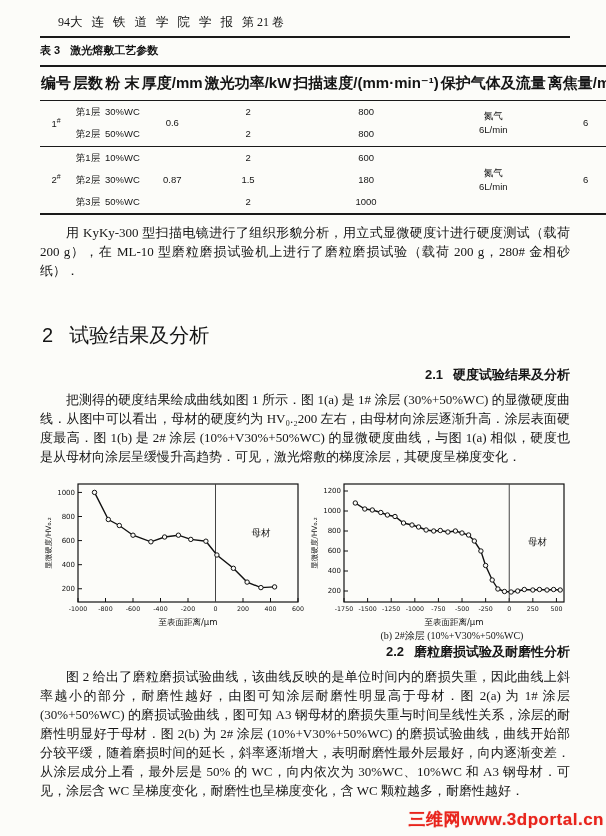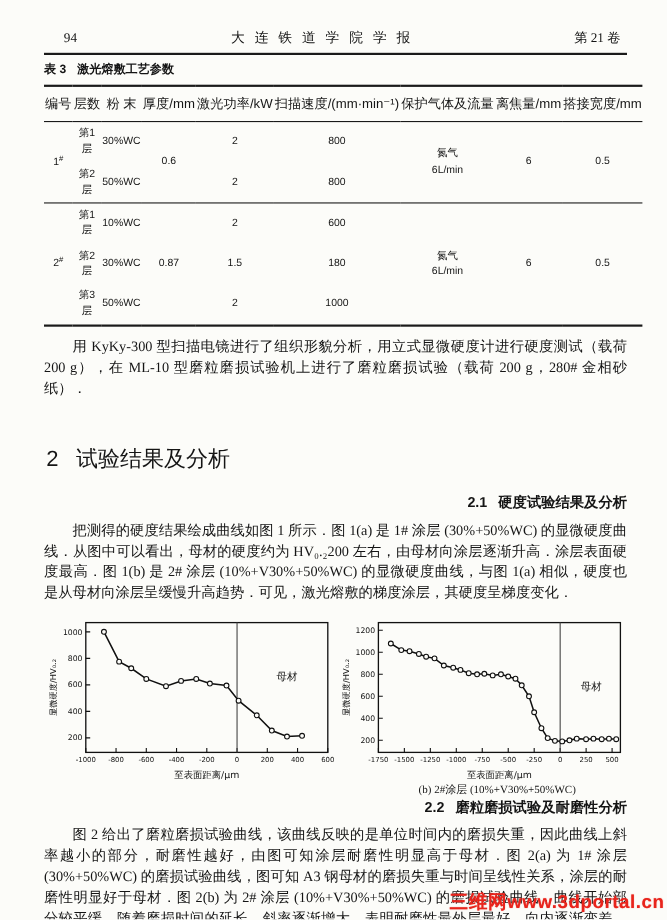--- a/index.html
+++ b/index.html
@@ -4,30 +4,30 @@
 <style>
   * { margin:0; padding:0; box-sizing:border-box; }
   html,body { background:#fcfcf9; }
   .page {
     position:relative; width:606px; height:836px; overflow:hidden;
     background:#fcfcf9; color:#151515;
     font-family:"Liberation Serif","DejaVu Serif",serif;
     padding:14px 36px 0 40px;
   }
   
-  .pg-header { display:flex; justify-content:space-between; align-items:baseline; font-size:12px; padding:0 6px 0 18px; }
-  .journal { letter-spacing:9px; font-size:12.5px;margin-top:12px; }
+  .pg-header { display:flex; align-items:baseline; font-size:12px; padding:0 6px 0 18px; }
+  .journal { letter-spacing:9px; font-size:12.5px; }
   .header-rule { border:none; border-top:2.5px solid #1a1a1a; margin-top:5px; }
   
   .table-title { text-align:left; margin-top:5px; font-family:"Liberation Sans","DejaVu Sans",sans-serif; font-weight:bold; font-size:11px; }
   .table-title .tlabel { margin-right:10px; }
   table { width:100%; border-collapse:collapse; margin-top:7px; text-align:center;
           font-family:"Liberation Sans","DejaVu Sans",sans-serif; font-size:9.5px;
           border-top:2px solid #1a1a1a; border-bottom:2px solid #1a1a1a; }
-  th { font-weight:normal; padding:7px 1px; border-bottom:1.3px solid #1a1a1a; font-size:12px; white-space:nowrap; }
+  th { font-weight:bold; padding:7px 1px; border-bottom:1.3px solid #1a1a1a; font-size:15px; white-space:nowrap; }
   td { padding:4px 1px; line-height:1.5; }
   tr.group-start td { border-top:1.2px solid #1a1a1a; }
   td sup, .supmark { font-size:7px; vertical-align:super; }
   th:nth-child(1){width:6%} th:nth-child(2){width:7%} th:nth-child(3){width:9%}
   th:nth-child(4){width:8%} th:nth-child(5){width:12%} th:nth-child(6){width:20%}
   th:nth-child(7){width:14%} th:nth-child(8){width:11%} th:nth-child(9){width:13%}
   
   .para { font-size:13px; line-height:19px; text-align:justify; text-indent:2em; margin-top:8px; }
   .h1 { font-family:"Liberation Sans","DejaVu Sans",sans-serif; font-weight:normal; font-size:20px; margin:42px 0 0 2px; }
   .h1 .num { margin-right:16px; }

